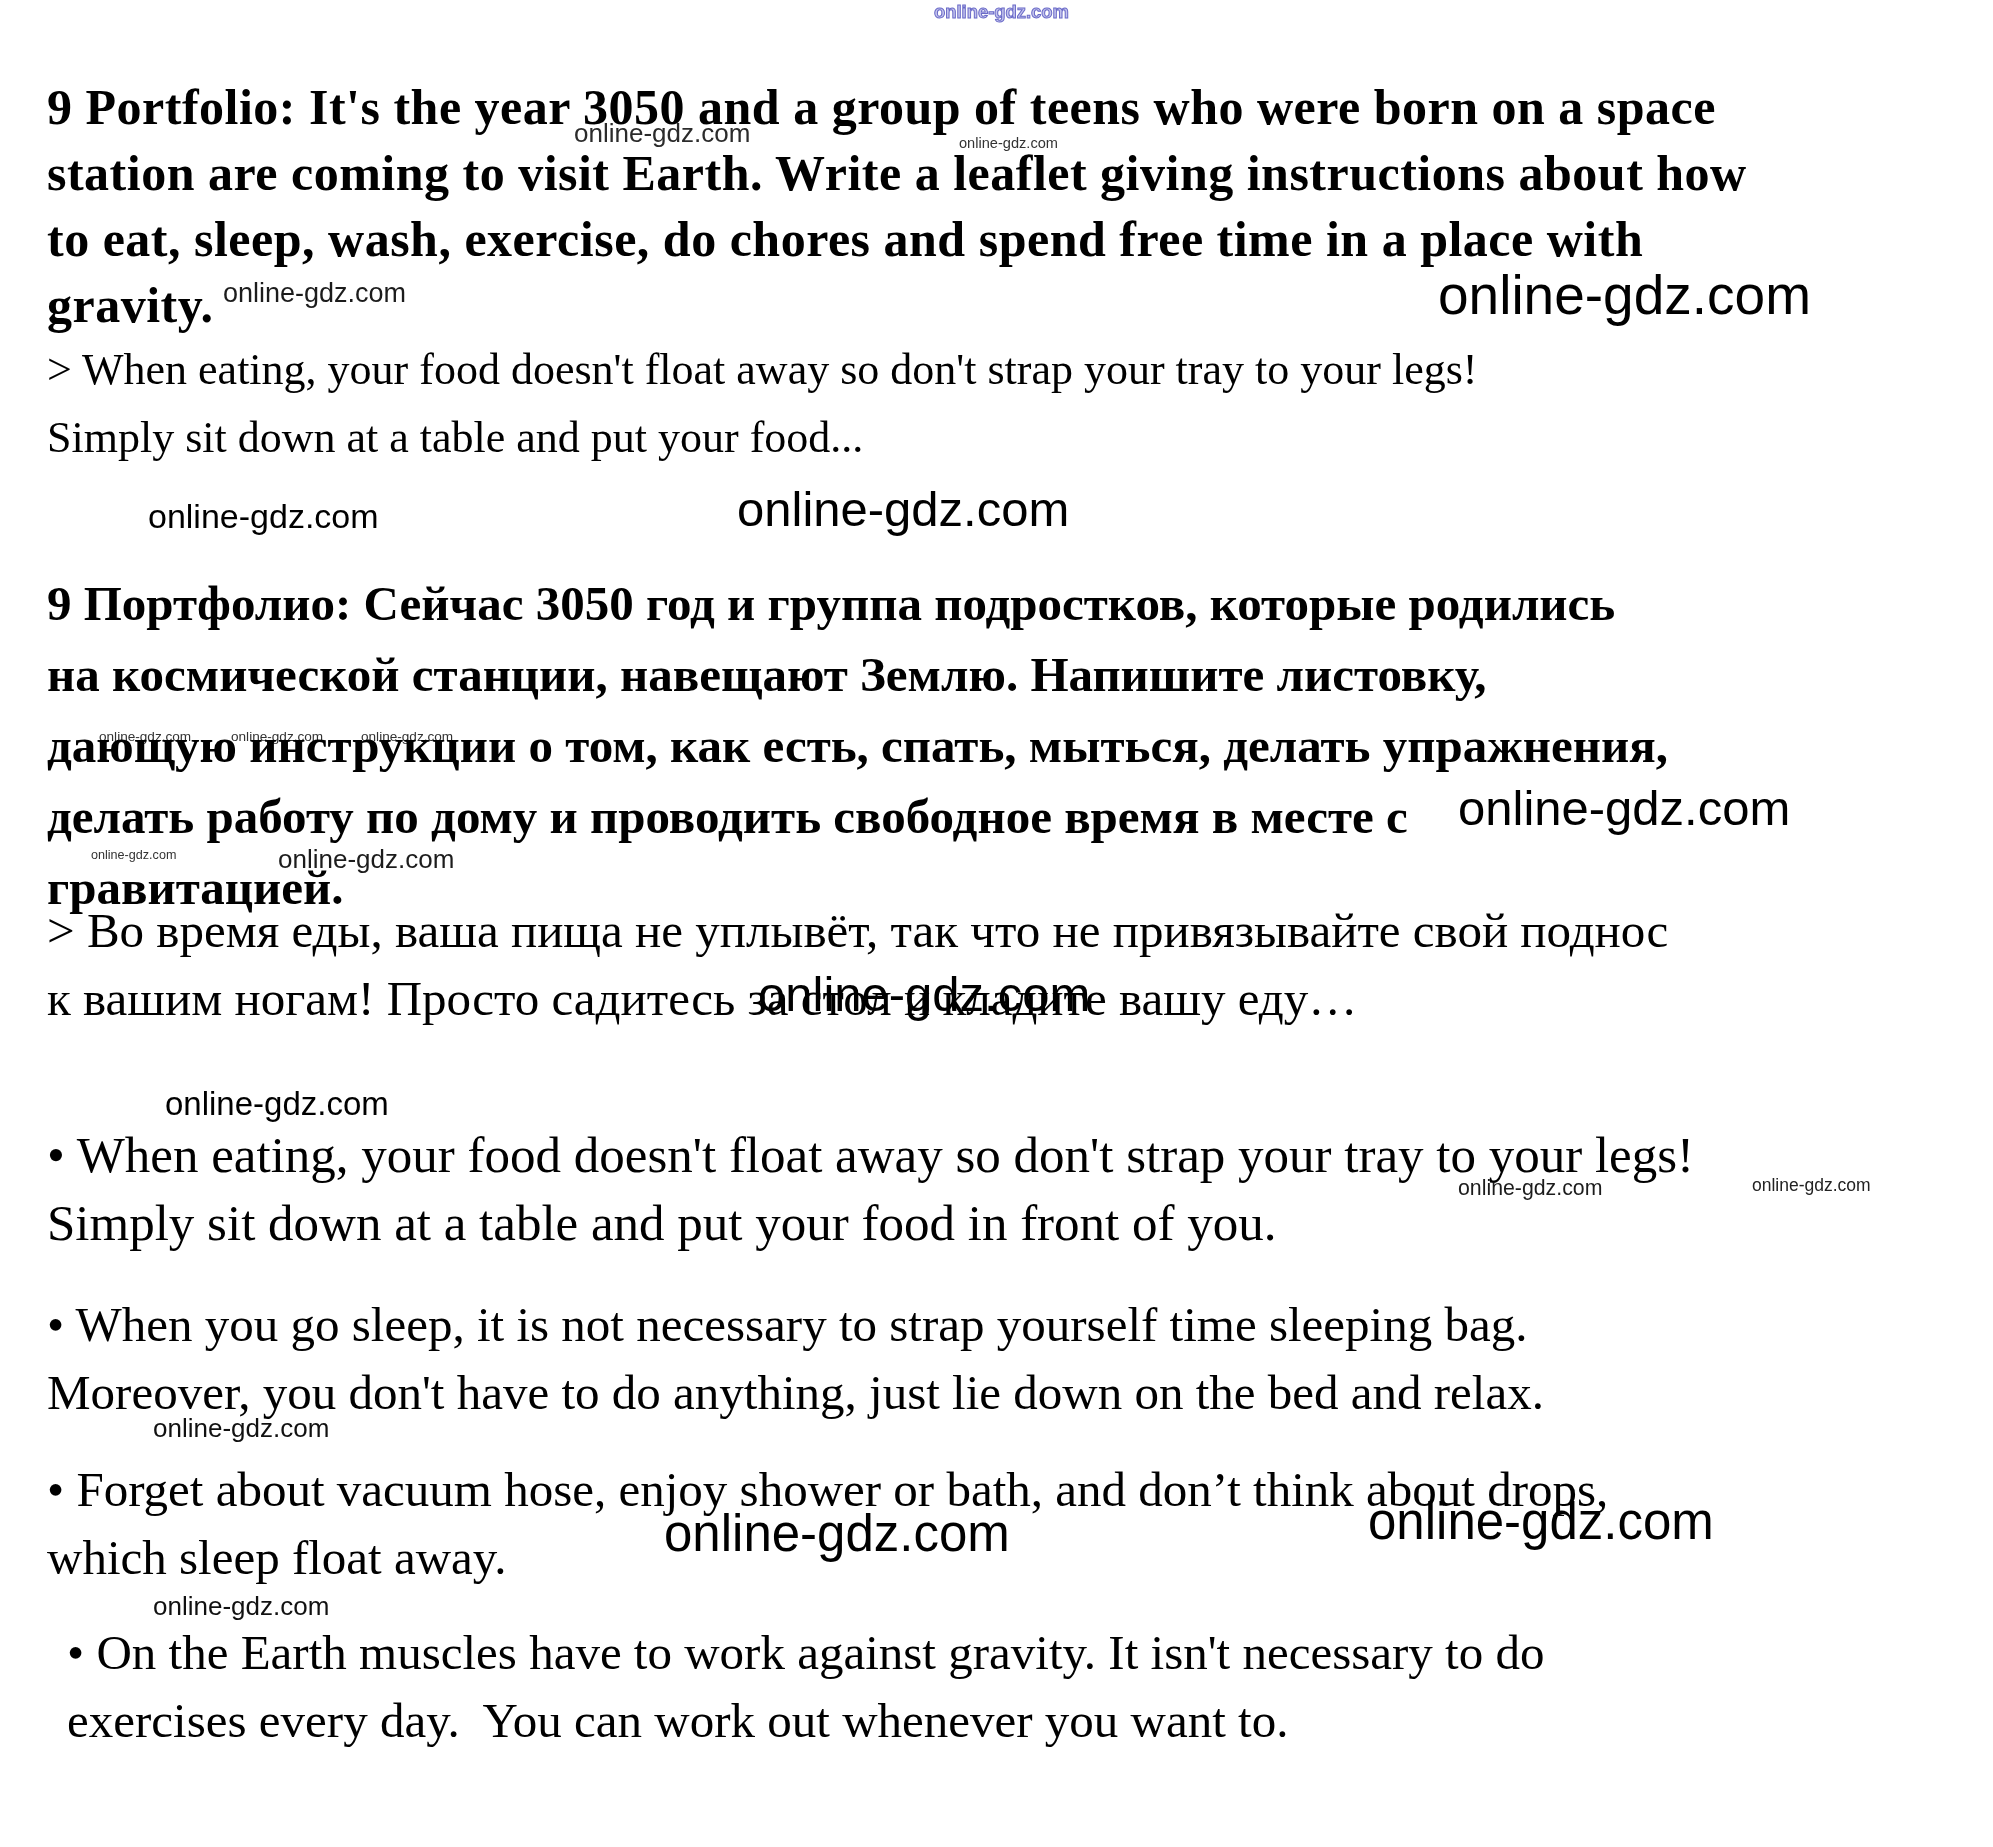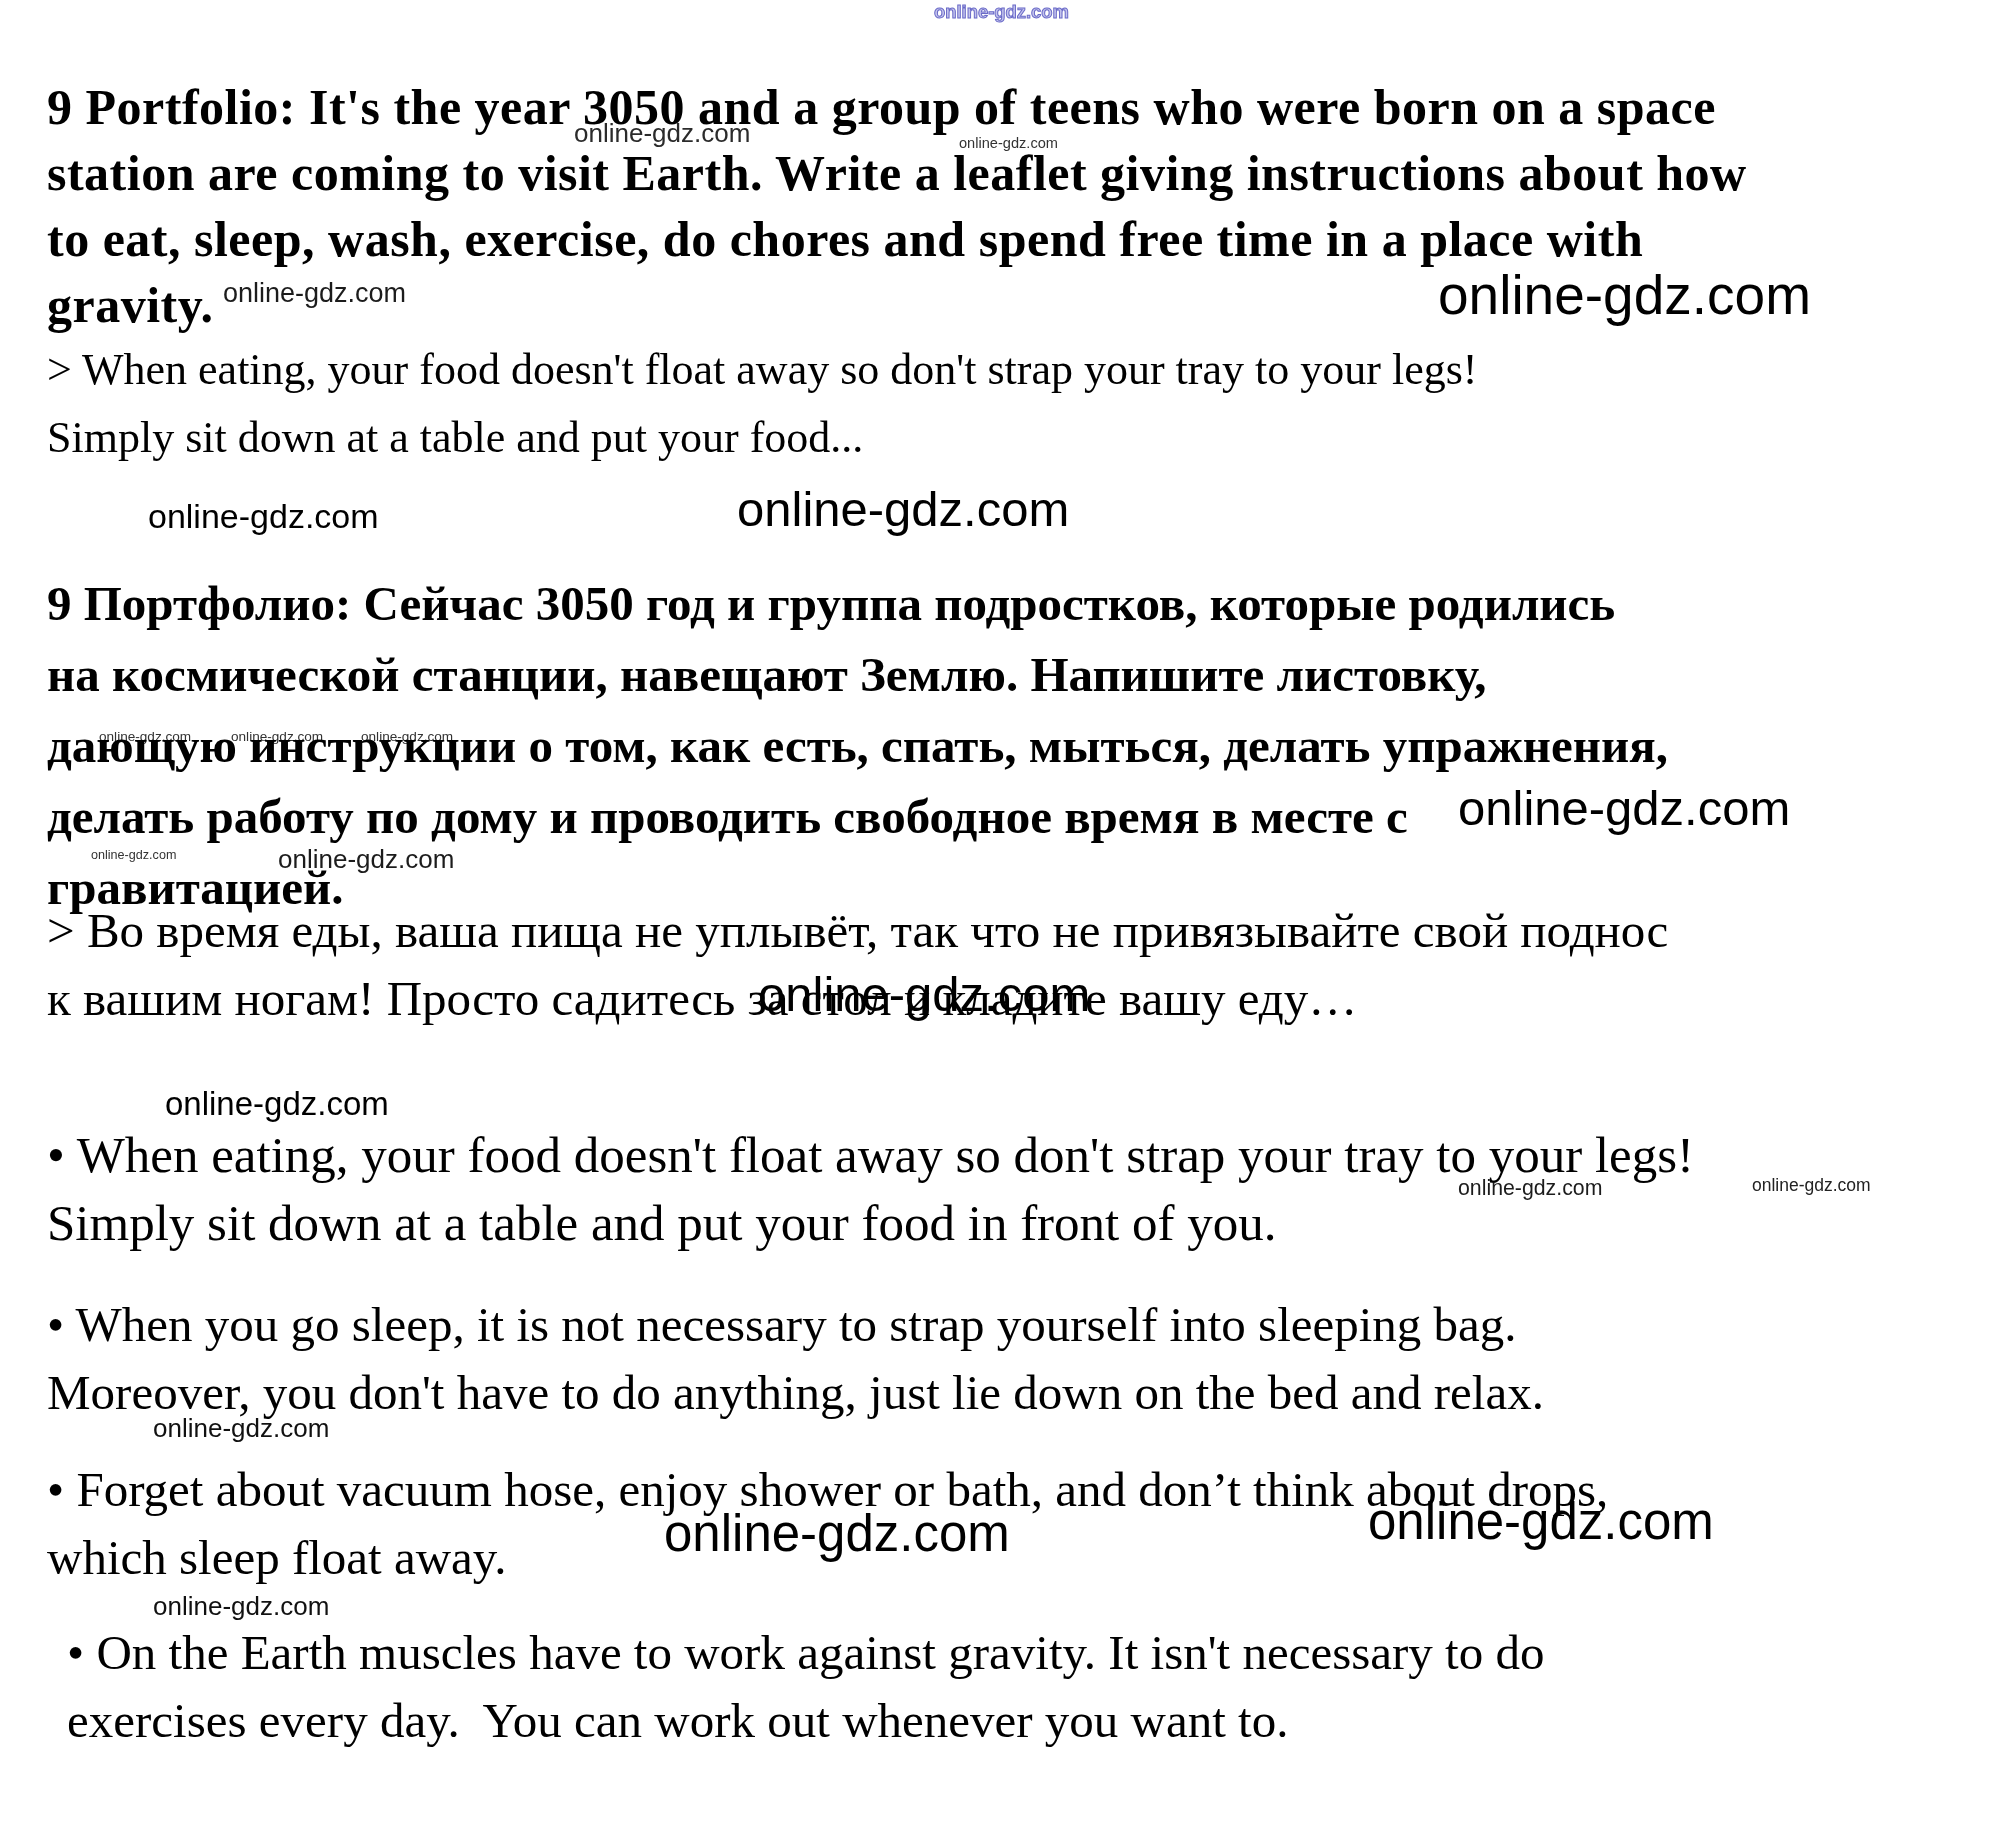--- a/index.html
+++ b/index.html
@@ -109,21 +109,21 @@
     <div class="line">&gt; Во время еды, ваша пища не уплывёт, так что не привязывайте свой поднос</div>
     <div class="line">к вашим ногам! Просто садитесь за стол и кладите вашу еду…</div>
   </div>
 
   <div class="block bullet-1">
     <div class="line">• When eating, your food doesn't float away so don't strap your tray to your legs!</div>
     <div class="line">Simply sit down at a table and put your food in front of you.</div>
   </div>
 
   <div class="block bullet-2">
-    <div class="line">• When you go sleep, it is not necessary to strap yourself into sleeping bag.</div>
+    <div class="line">• When you go sleep, it is not necessary to strap yourself time sleeping bag.</div>
     <div class="line">Moreover, you don't have to do anything, just lie down on the bed and relax.</div>
   </div>
 
   <div class="block bullet-3">
     <div class="line">• Forget about vacuum hose, enjoy shower or bath, and don’t think about drops,</div>
     <div class="line">which sleep float away.</div>
   </div>
 
   <div class="block bullet-4">
     <div class="line">• On the Earth muscles have to work against gravity. It isn't necessary to do</div>

